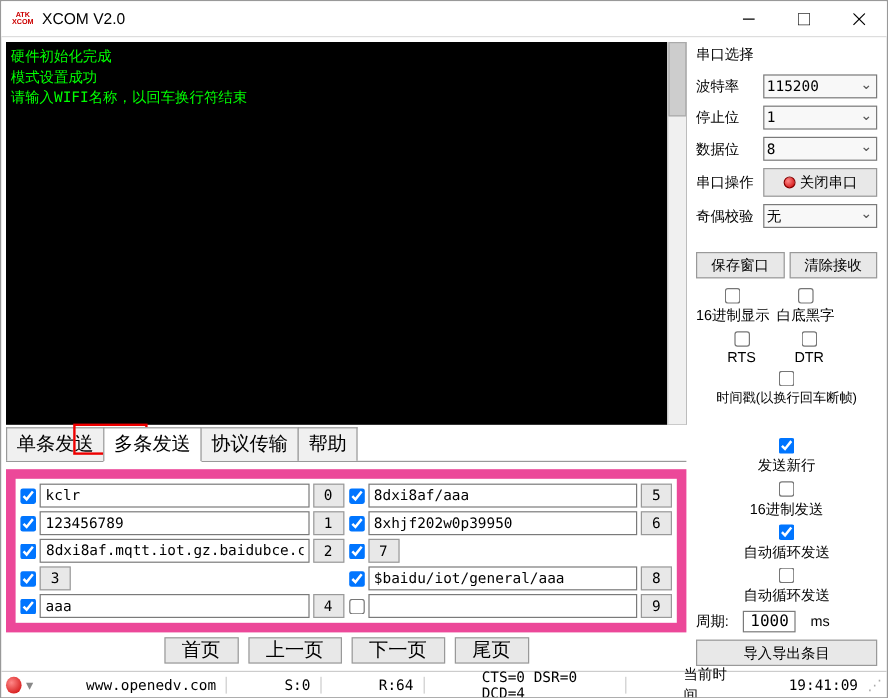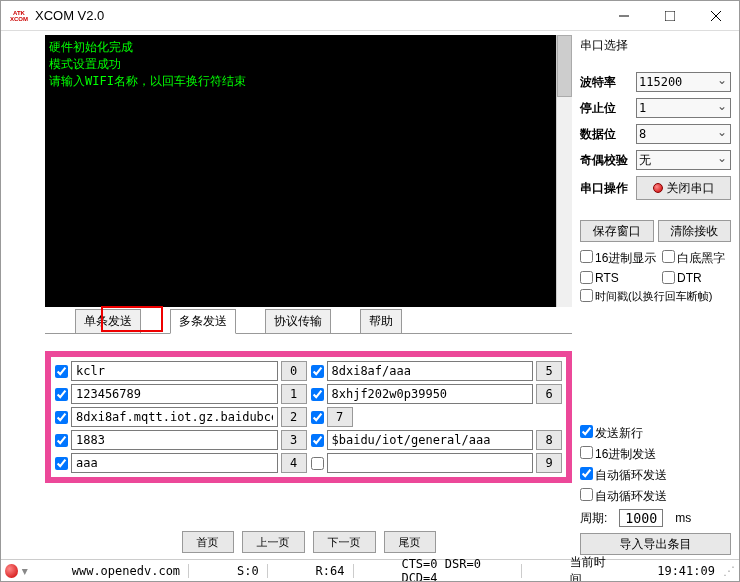--- a/index.html
+++ b/index.html
@@ -9,60 +9,60 @@
 .titlebar { height: 30px; display: flex; align-items: center; padding: 0 0 0 8px; background: #fff; border-bottom: 1px solid #ddd; }
 .titlebar .logo { width: 20px; height: 20px; margin-right: 6px; display: flex; flex-direction: column; align-items: center; justify-content: center; font-size: 6px; font-weight: bold; line-height: 1; }
 .titlebar .logo .l1 { color: #c00; }
 .titlebar .logo .l2 { color: #c00; }
 .titlebar .title { font-size: 13px; }
 .titlebar .spacer { flex: 1; }
 .winbtn { width: 46px; height: 30px; display: flex; align-items: center; justify-content: center; font-size: 14px; }
 .winbtn svg { width: 10px; height: 10px; }
 
 
-.main { flex: 1; display: flex; min-height: 0; padding-left: 40px; }
+.main { flex: 1; display: flex; min-height: 0; }
 .left { flex: 1; display: flex; flex-direction: column; padding: 4px; min-width: 0; }
 .right { width: 163px; padding: 6px 8px 4px 4px; display: flex; flex-direction: column; gap: 6px; }
 
 
 .terminal { flex: 1; background: #000; color: #0f0; font-family: SimSun, monospace; font-size: 12px; padding: 4px; position: relative; line-height: 1.4; }
 .terminal .scrollbar { position: absolute; right: 0; top: 0; bottom: 0; width: 16px; background: #f0f0f0; border-left: 1px solid #ccc; }
 .terminal .scrollbar::before { content: ""; position: absolute; top: 0; left: 0; right: 0; height: 60px; background: #cdcdcd; border: 1px solid #aaa; }
 
 
 .tabs-row { display: flex; border-bottom: 1px solid #999; margin-top: 2px; position: relative; }
-.tabs-row .tab { padding: 3px 8px; border: 1px solid #999; border-bottom: none; margin-right: -1px; background: #f0f0f0; font-size: 12px; margin-left: 30px; }
+.tabs-row .tab { padding: 3px 8px; border: 1px solid #999; border-bottom: none; margin-right: -1px; background: #f0f0f0; font-size: 16px; }
 .tabs-row .tab.active { background: #fff; position: relative; z-index: 2; border-bottom: 1px solid #fff; margin-bottom: -1px; }
 .red-box { position: absolute; border: 2px solid #e00; pointer-events: none; }
 
 
-.multi-grid { border: 6px solid #ec4899; padding: 4px; margin-top: 17px; }
+.multi-grid { border: 8px solid #ec4899; padding: 4px; margin-top: 6px; }
 .grid-row { display: flex; gap: 4px; margin-bottom: 3px; }
 .grid-row:last-child { margin-bottom: 0; justify-content: center; }
 .grid-cell { display: flex; align-items: center; gap: 3px; flex: 1; }
 .grid-cell input[type=checkbox] { width: 13px; height: 13px; }
 .grid-cell .txt { flex: 1; border: 1px solid #7a7a7a; height: 20px; padding: 0 4px; font-family: SimSun, monospace; font-size: 12px; }
 .grid-cell .num { width: 26px; height: 20px; border: 1px solid #999; background: #e8e8e8; font-family: monospace; font-size: 12px; display: flex; align-items: center; justify-content: center; }
 
 
 .page-row { display: flex; justify-content: center; gap: 8px; padding: 4px 0 2px; }
-.btn { border: 1px solid #999; background: #e8e8e8; padding: 2px 14px; font-size: 11px; height: 22px; display: flex; align-items: center; margin-top: 44px; }
+.btn { border: 1px solid #999; background: #e8e8e8; padding: 2px 14px; font-size: 16px; height: 22px; display: flex; align-items: center; }
 .btn-sm { border: 1px solid #999; background: #e8e8e8; padding: 2px 6px; font-size: 12px; height: 22px; display: flex; align-items: center; justify-content: center; }
 
 
-.rlabel { font-size: 12px; margin-bottom: 12px; font-family: Liberation Mono, monospace; }
+.rlabel { font-size: 12px; margin-bottom: 2px; font-family: Liberation Mono, monospace; }
 .rselect { width: 100%; border: 1px solid #7a7a7a; height: 20px; font-size: 12px; padding: 0 2px; background: #f8f8f8; font-family: monospace; }
 .rrow { display: flex; align-items: center; gap: 4px; }
-.rrow > :first-child { width: 52px; font-size: 12px; font-weight: bold; }
+.rrow > :first-child { width: 52px; font-size: 12px; }
 .rrow .rselect { flex: 1; }
 .port-btn { flex: 1; border: 1px solid #999; background: #e8e8e8; height: 24px; display: flex; align-items: center; justify-content: center; gap: 4px; font-size: 12px; }
 .red-dot { width: 10px; height: 10px; border-radius: 50%; background: radial-gradient(circle at 35% 35%, #f88, #c00); border: 1px solid #800; }
 .two-btn { display: flex; gap: 4px; font-family: Liberation Mono, monospace; }
 .two-btn .btn-sm { flex: 1; }
-.chk-row { display: flex; gap: 2px; align-items: flex-start; font-size: 12px; }
+.chk-row { display: flex; gap: 2px; align-items: center; font-size: 12px; flex-direction: column; }
 .chk-row input { width: 13px; height: 13px; }
 .chk-col { display: flex; flex-direction: column; gap: 4px; margin-top: 2px; }
 .period-row { display: flex; align-items: center; gap: 12px; font-size: 12px; }
 .period-row input { width: 44px; border: 1px solid #7a7a7a; height: 18px; text-align: center; font-family: monospace; }
 
 
 .statusbar { height: 22px; border-top: 1px solid #ccc; display: flex; align-items: center; font-size: 12px; padding: 0 4px; gap: 4px; }
 .status-icon { width: 14px; height: 14px; border-radius: 50%; background: radial-gradient(circle at 35% 35%, #f88, #c00); }
 .divider { width: 1px; height: 14px; background: #ccc; margin: 0 4px; }
 .stat-item { font-family: SimSun, monospace; margin-left: 40px; }
@@ -146,21 +146,20 @@
           <div class="num">2</div>
         </div>
         <div class="grid-cell">
           <input type="checkbox" checked="" style="">
           <div class="num">7</div>
         </div>
       </div>
       <div class="grid-row">
         <div class="grid-cell">
           <input type="checkbox" checked="" style="">
-          <input class="txt" value="1883" style="">
           <div class="num">3</div>
         </div>
         <div class="grid-cell">
           <input type="checkbox" checked="" style="">
           <input class="txt" value="$baidu/iot/general/aaa" style="">
           <div class="num">8</div>
         </div>
       </div>
       <div class="grid-row">
         <div class="grid-cell">
@@ -194,29 +193,29 @@
     </div>
     <div class="rrow">
       <span>停止位</span>
       <div class="sel-wrap"><input class="rselect" value="1" style=""></div>
     </div>
     <div class="rrow">
       <span>数据位</span>
       <div class="sel-wrap"><input class="rselect" value="8" style=""></div>
     </div>
     <div class="rrow">
-      <span>奇偶校验</span>
-      <div class="sel-wrap"><input class="rselect" value="无" style=""></div>
-    </div>
-    <div class="rrow">
       <span>串口操作</span>
       <div class="port-btn">
         <span class="red-dot"></span>
         <span>关闭串口</span>
       </div>
+    </div>
+    <div class="rrow">
+      <span>奇偶校验</span>
+      <div class="sel-wrap"><input class="rselect" value="无" style=""></div>
     </div>
 
     <div style="height:8px;"></div>
 
     <div class="two-btn">
       <div class="btn-sm">保存窗口</div>
       <div class="btn-sm">清除接收</div>
     </div>
 
     <div class="chk-col">

